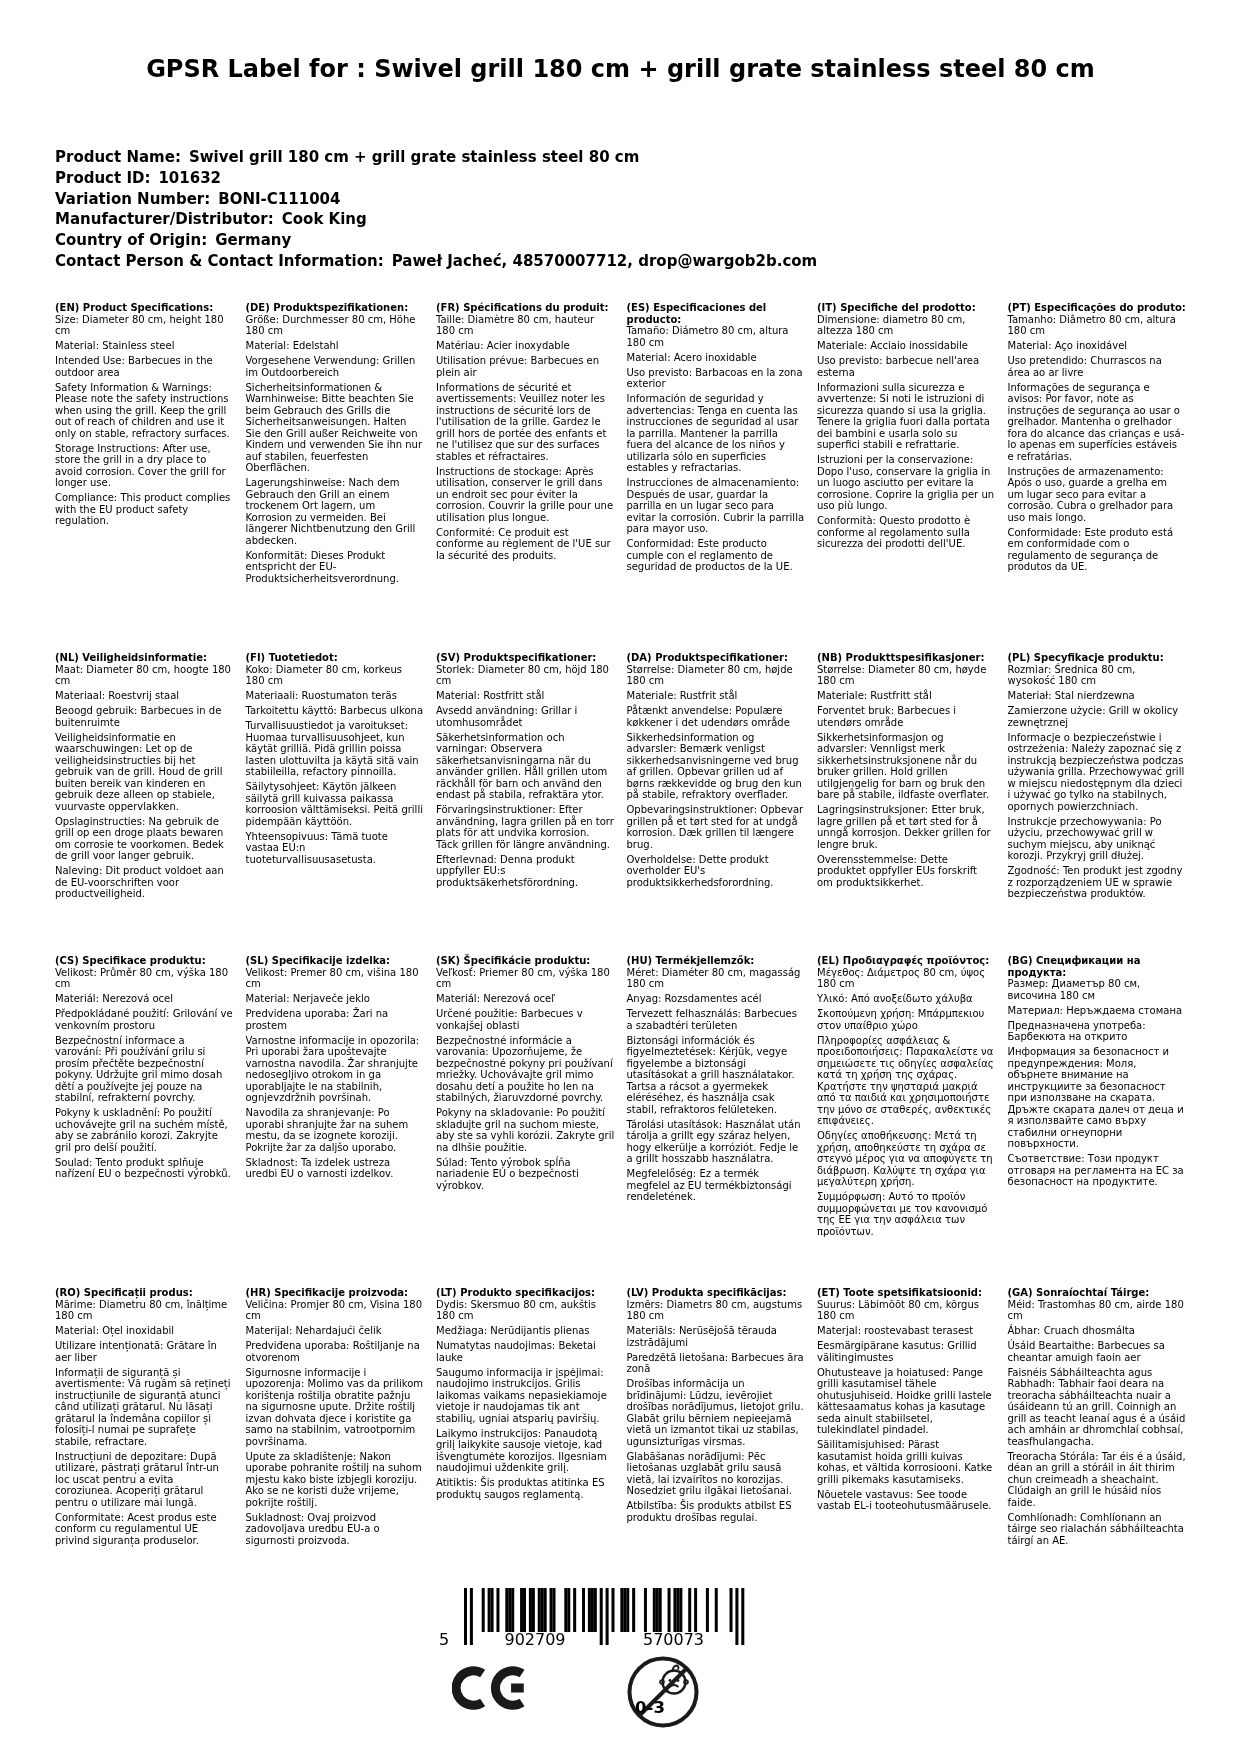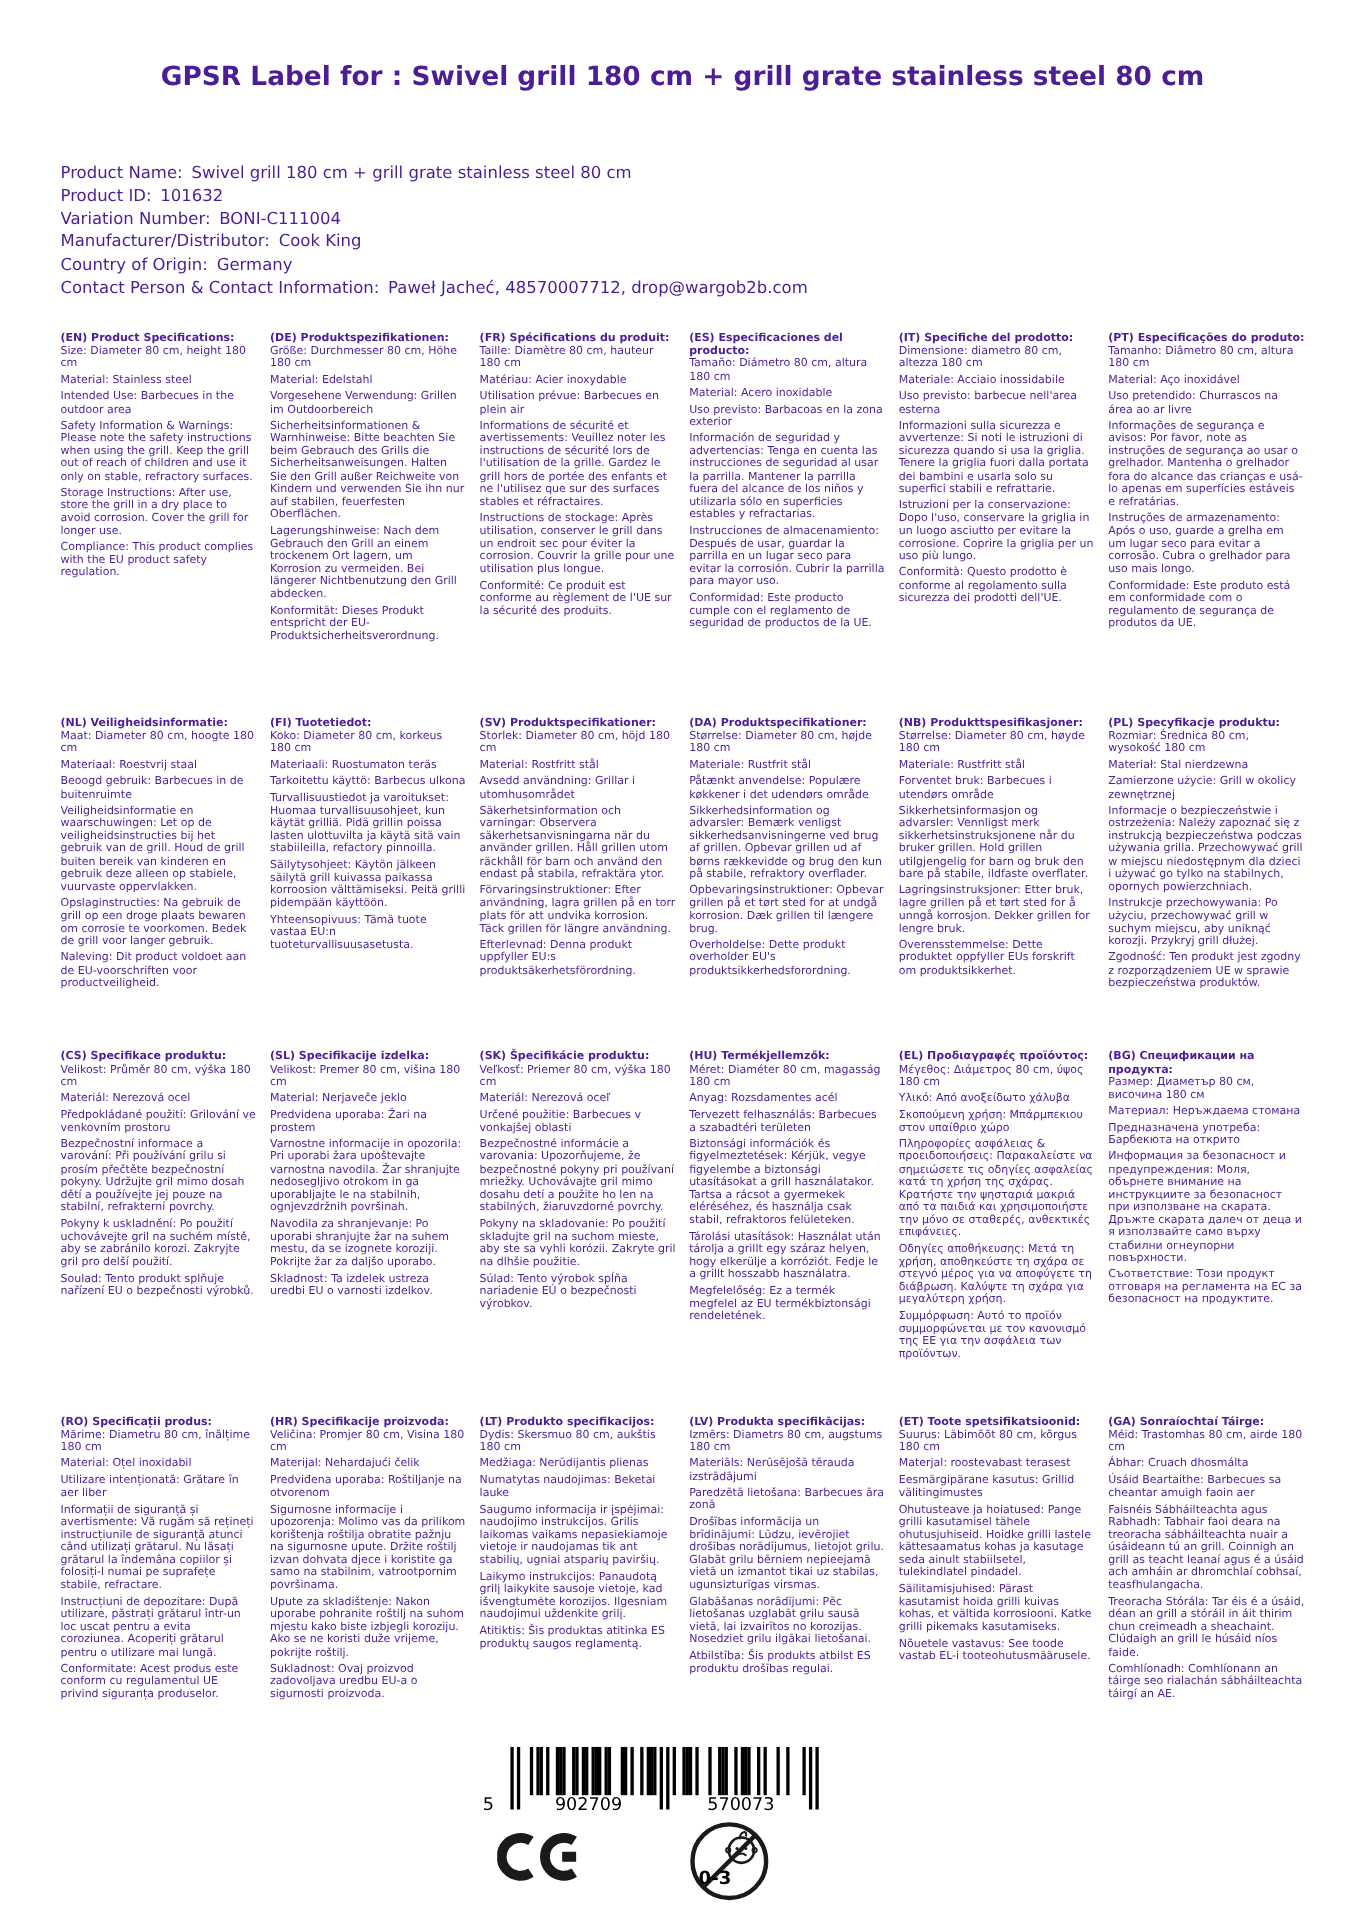--- a/index.html
+++ b/index.html
@@ -1,23 +1,23 @@
 <!DOCTYPE html>
 <html><head>
 <meta charset="utf-8">
 <style>
   html,body{margin:0;padding:0;background:#fff;}
-  .doc{position:relative;width:1241px;height:1754px;background:#fff;color:#4c1d95;
+  .doc{position:relative;width:1241px;height:1754px;background:#fff;color:#000000;
        font-family:"DejaVu Sans","Liberation Sans",sans-serif;overflow:hidden;}
   .title{position:absolute;top:54px;left:120px;right:120px;margin:0;text-align:center;
          font-size:24px;line-height:31px;font-weight:bold;}
   .pinfo{position:absolute;top:147px;left:55px;right:40px;font-size:15px;line-height:20.8px;}
   .f{white-space:nowrap;}
-  .fl{font-weight:normal;text-align:center;}
-  .fv{margin-left:8px;}
+  .fl{font-weight:bold;text-align:center;}
+  .fv{margin-left:8px;font-weight:bold;}
   .grid{position:absolute;top:302px;left:55px;width:1131px;display:grid;
         grid-template-columns:repeat(6,1fr);column-gap:12px;
         grid-template-rows:350px 303px 332px auto;}
   .blk{font-size:10px;line-height:11.5px;}
   .bh{font-weight:bold;}
   .blk p{margin:0 0 3.5px 0;}
   .codes{position:absolute;left:430px;top:1588px;width:340px;height:160px;}
   .barcode{position:absolute;left:0;top:0;}
   .bct{font-size:16px;fill:#000;}
   .ce{position:absolute;left:22px;top:74px;}

